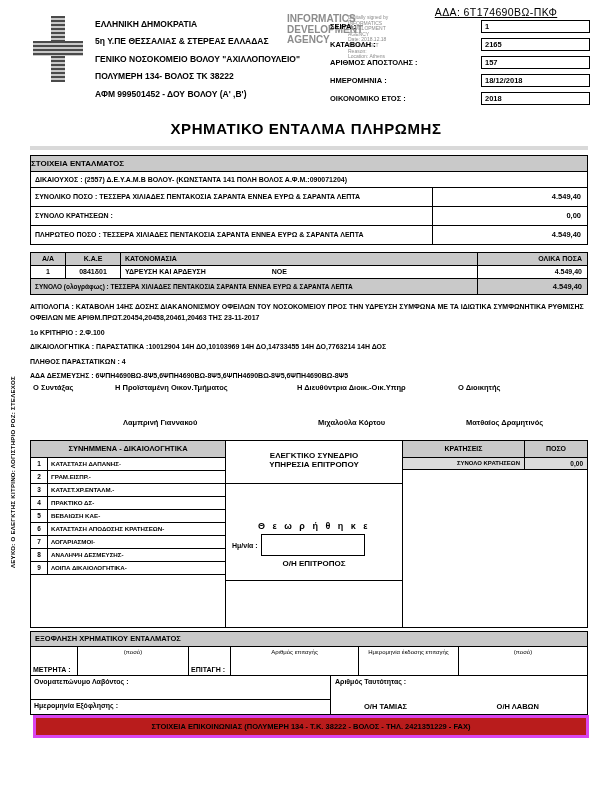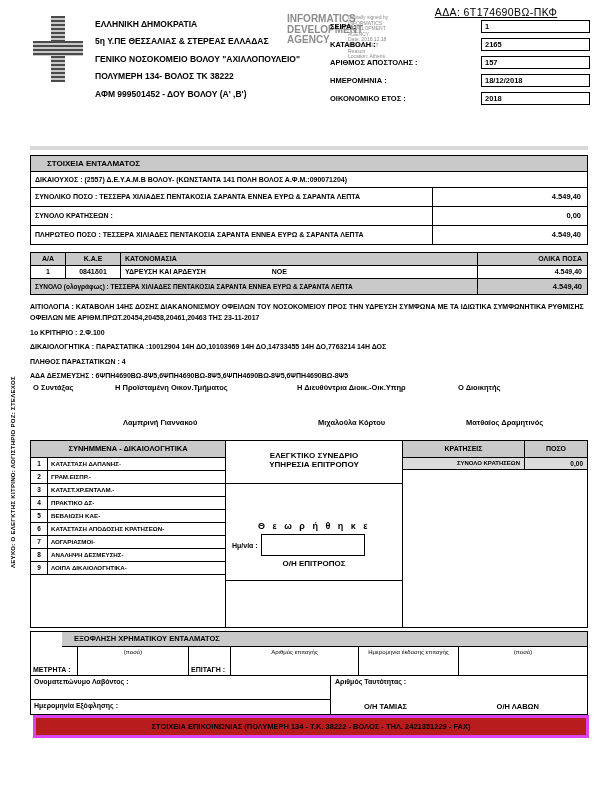--- a/index.html
+++ b/index.html
@@ -19,21 +19,21 @@
   .ada{left:398px;top:6px;width:196px;text-align:center;font-size:10.5px;letter-spacing:.4px;
        text-decoration:underline;}
   .flabel{position:absolute;left:330px;width:148px;text-align:left;font-size:7.5px;font-weight:bold;line-height:14px;white-space:nowrap;}
   .fbox{position:absolute;left:481px;width:104px;height:11px;border:1.5px solid #000;
         font-size:7.5px;font-weight:bold;line-height:11px;padding-left:3px;}
   .title{left:0;top:120px;width:612px;text-align:center;font-size:15px;font-weight:bold;letter-spacing:.6px;}
   .title-strip{left:30px;top:146px;width:558px;height:4px;background:#d9d9d9;}
   .graybar{background:#c9c9c9;}
   
   .box1{left:30px;top:155px;width:556px;border:1.5px solid #000;}
-  .sec-h{height:15px;line-height:15px;padding-left:16px;font-size:8px;font-weight:bold;border-bottom:1px solid #000;}
+  .sec-h{height:15px;line-height:15px;padding-left:0;font-size:8px;font-weight:bold;border-bottom:1px solid #000;}
   .benef{height:15px;line-height:15px;padding-left:4px;font-size:7px;font-weight:bold;border-bottom:1px solid #000;white-space:nowrap;}
   .arow{display:flex;height:18px;border-bottom:1px solid #000;}
   .arow:last-child{border-bottom:none;}
   .arow .lbl{flex:1;border-right:1px solid #000;padding-left:4px;font-size:7px;font-weight:bold;line-height:18px;white-space:nowrap;overflow:hidden;}
   .arow .amt{width:148px;text-align:right;padding-right:6px;font-size:7.5px;font-weight:bold;line-height:18px;}
   
   .box2{left:30px;top:252px;width:556px;border:1.5px solid #000;}
   .krow{display:flex;}
   .krow .c1{width:34px;text-align:center;border-right:1px solid #000;}
   .krow .c2{width:54px;text-align:center;border-right:1px solid #000;}
@@ -68,21 +68,21 @@
   .commis{text-align:center;font-size:8px;font-weight:bold;margin-top:3px;}
   .col-r{flex:1;display:flex;flex-direction:column;}
   .col-r .hrow{display:flex;height:16px;border-bottom:1px solid #000;background:#c9c9c9;}
   .col-r .hrow .h1{flex:1;border-right:1px solid #000;text-align:center;font-size:7px;font-weight:bold;line-height:16px;}
   .col-r .hrow .h2{width:62px;text-align:center;font-size:7px;font-weight:bold;line-height:16px;}
   .col-r .trow{display:flex;height:11px;border-bottom:1px solid #000;background:#dcdcdc;}
   .col-r .trow .t1{flex:1;border-right:1px solid #000;text-align:right;padding-right:4px;font-size:6px;font-weight:bold;line-height:11px;}
   .col-r .trow .t2{width:58px;text-align:right;padding-right:4px;font-size:6.5px;font-weight:bold;line-height:11px;}
   
   .pay{left:30px;top:631px;width:556px;border:1.5px solid #000;}
-  .pay .hdr{height:14px;line-height:14px;padding-left:12px;font-size:7.5px;font-weight:bold;border-bottom:1px solid #000;margin-left:31px;}
+  .pay .hdr{height:14px;line-height:14px;padding-left:4px;font-size:7.5px;font-weight:bold;border-bottom:1px solid #000;}
   .prow1{display:flex;height:28px;border-bottom:1px solid #000;}
   .prow1 .pc{position:relative;border-right:1px solid #000;}
   .prow1 .pc:last-child{border-right:none;}
   .blabel{position:absolute;bottom:2px;left:2px;font-size:7px;font-weight:bold;white-space:nowrap;}
   .hint{display:block;text-align:center;font-size:6px;margin-top:2px;}
   .plow{display:flex;height:38px;}
   .plow .lcol{width:299px;border-right:1px solid #000;display:flex;flex-direction:column;}
   .plow .lcol .r2{height:21px;border-bottom:1px solid #000;padding:2px 0 0 3px;font-size:7px;font-weight:bold;}
   .plow .lcol .r3{flex:1;padding:2px 0 0 3px;font-size:7px;font-weight:bold;}
   .plow .rcol{flex:1;position:relative;padding:2px 0 0 4px;font-size:7px;font-weight:bold;}
@@ -127,20 +127,21 @@
   <div class="fbox" style="top:20px;">1</div>
   <div class="flabel" style="top:38px;">ΚΑΤΑΒΟΛΗ :</div>
   <div class="fbox" style="top:38px;">2165</div>
   <div class="flabel" style="top:56px;">ΑΡΙΘΜΟΣ ΑΠΟΣΤΟΛΗΣ :</div>
   <div class="fbox" style="top:56px;">157</div>
   <div class="flabel" style="top:74px;">ΗΜΕΡΟΜΗΝΙΑ :</div>
   <div class="fbox" style="top:74px;">18/12/2018</div>
   <div class="flabel" style="top:92px;">ΟΙΚΟΝΟΜΙΚΟ ΕΤΟΣ :</div>
   <div class="fbox" style="top:92px;">2018</div>
 
+  <div class="abs title">ΧΡΗΜΑΤΙΚΟ ΕΝΤΑΛΜΑ ΠΛΗΡΩΜΗΣ</div>
   <div class="abs title-strip"></div>
 
   <div class="abs box1">
     <div class="sec-h graybar">ΣΤΟΙΧΕΙΑ ΕΝΤΑΛΜΑΤΟΣ</div>
     <div class="benef">
       <span>ΔΙΚΑΙΟΥΧΟΣ :</span>
       <span>(2557) Δ.Ε.Υ.Α.Μ.Β  ΒΟΛΟΥ- (ΚΩΝΣΤΑΝΤΑ 141 ΠΟΛΗ ΒΟΛΟΣ Α.Φ.Μ.:090071204)</span>
     </div>
     <div class="arow">
       <div class="lbl">ΣΥΝΟΛΙΚΟ ΠΟΣΟ : ΤΕΣΣΕΡΑ ΧΙΛΙΑΔΕΣ ΠΕΝΤΑΚΟΣΙΑ ΣΑΡΑΝΤΑ ΕΝΝΕΑ ΕΥΡΩ &amp; ΣΑΡΑΝΤΑ ΛΕΠΤΑ</div>

